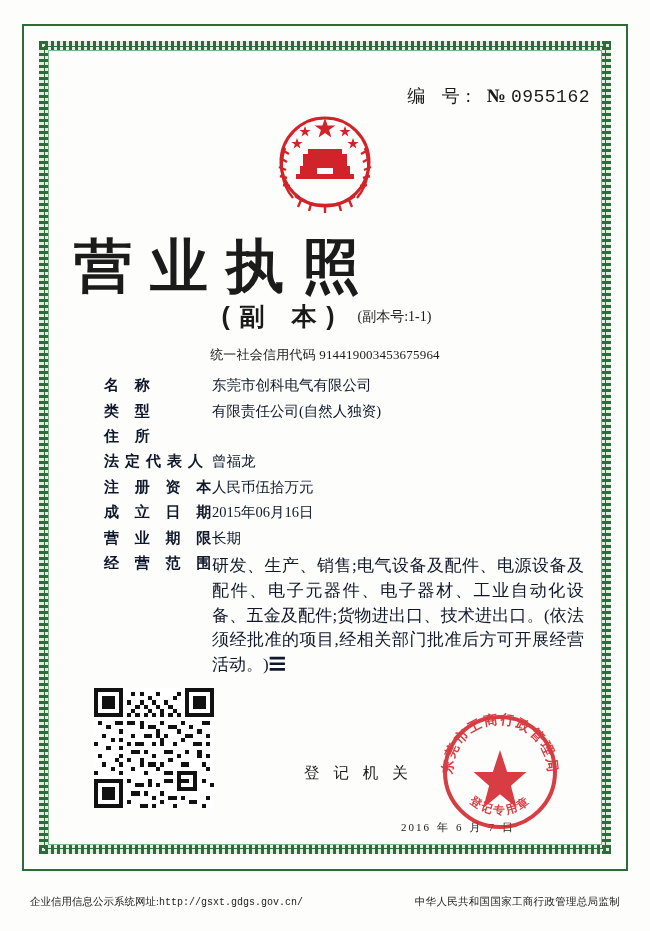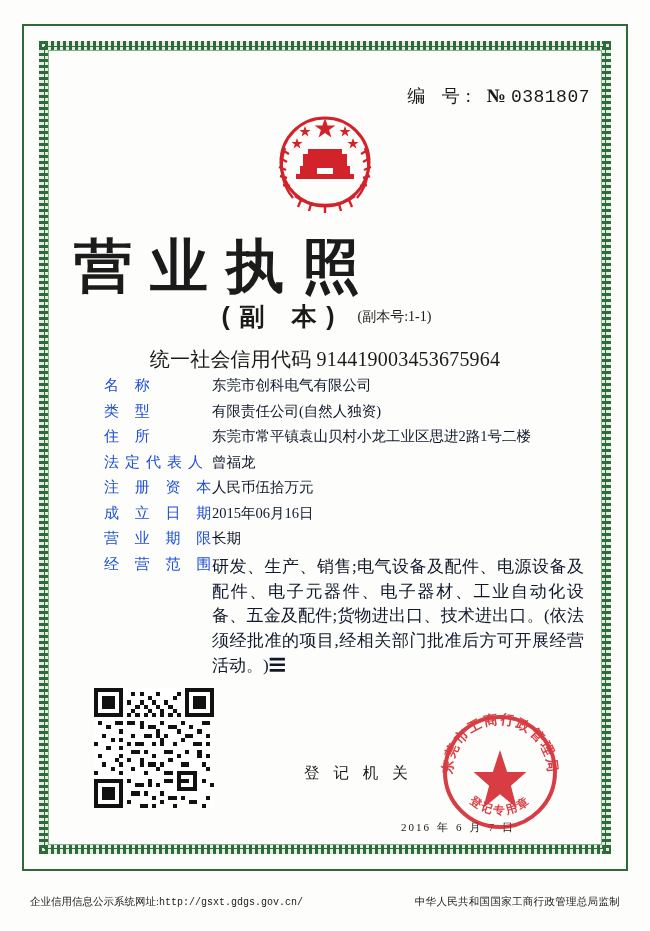--- a/index.html
+++ b/index.html
@@ -112,43 +112,43 @@
     font-size: 14px;
     margin-left: 14px;
     vertical-align: 4px;
   }
 
   .credit-code {
     position: absolute;
     left: 0; right: 0;
     top: 288px;
     text-align: center;
-    font-size: 20px;
+    font-size: 13px;
     letter-spacing: 0.2px;
   }
 
   
   .fields {
     position: absolute;
     left: 48px;
     right: 10px;
     top: 318px;
   }
   .field-row {
     display: flex;
     align-items: flex-start;
     margin-bottom: 6px;
   }
   .field-label {
     width: 108px;
     flex: 0 0 108px;
     font-size: 15px;
-    font-weight: normal;
+    font-weight: bold;
     letter-spacing: 6px;
-    color: #1d4ed8;
+    color: #0f172a;
     white-space: nowrap;
   }
   .field-value {
     font-size: 14.5px;
     line-height: 1.35;
     color: #0f172a;
     flex: 1;
   }
   .field-value.small {
     font-size: 17px;
@@ -213,21 +213,21 @@
 <div class="page">
 
   <div class="border-outer"></div>
   <div class="border-mid"></div>
   <div class="border-inner"></div>
   <div class="border-inner2"></div>
 
   <div class="content">
 
     <div class="serial">
-      <span class="label">编  号:</span><span class="no"><span>№</span></span><span class="digits">0381807</span>
+      <span class="label">编  号:</span><span class="no"><span>№</span></span><span class="digits">0955162</span>
     </div>
 
     <div class="emblem">
       <svg viewBox="0 0 120 118" width="120" height="118">
 
         <circle cx="60" cy="58" r="44" fill="none" stroke="#d2232a" stroke-width="3"></circle>
 
         <g stroke="#d2232a" stroke-width="2.4" fill="none">
           <path d="M20 44 C14 60 16 80 28 94"></path>
           <path d="M100 44 C106 60 104 80 92 94"></path>
@@ -267,21 +267,20 @@
       <div class="field-row">
         <div class="field-label">名    称</div>
         <div class="field-value">东莞市创科电气有限公司</div>
       </div>
       <div class="field-row">
         <div class="field-label">类    型</div>
         <div class="field-value">有限责任公司(自然人独资)</div>
       </div>
       <div class="field-row">
         <div class="field-label">住    所</div>
-        <div class="field-value">东莞市常平镇袁山贝村小龙工业区思进2路1号二楼</div>
       </div>
       <div class="field-row">
         <div class="field-label">法定代表人</div>
         <div class="field-value">曾福龙</div>
       </div>
       <div class="field-row">
         <div class="field-label">注 册 资 本</div>
         <div class="field-value">人民币伍拾万元</div>
       </div>
       <div class="field-row">

